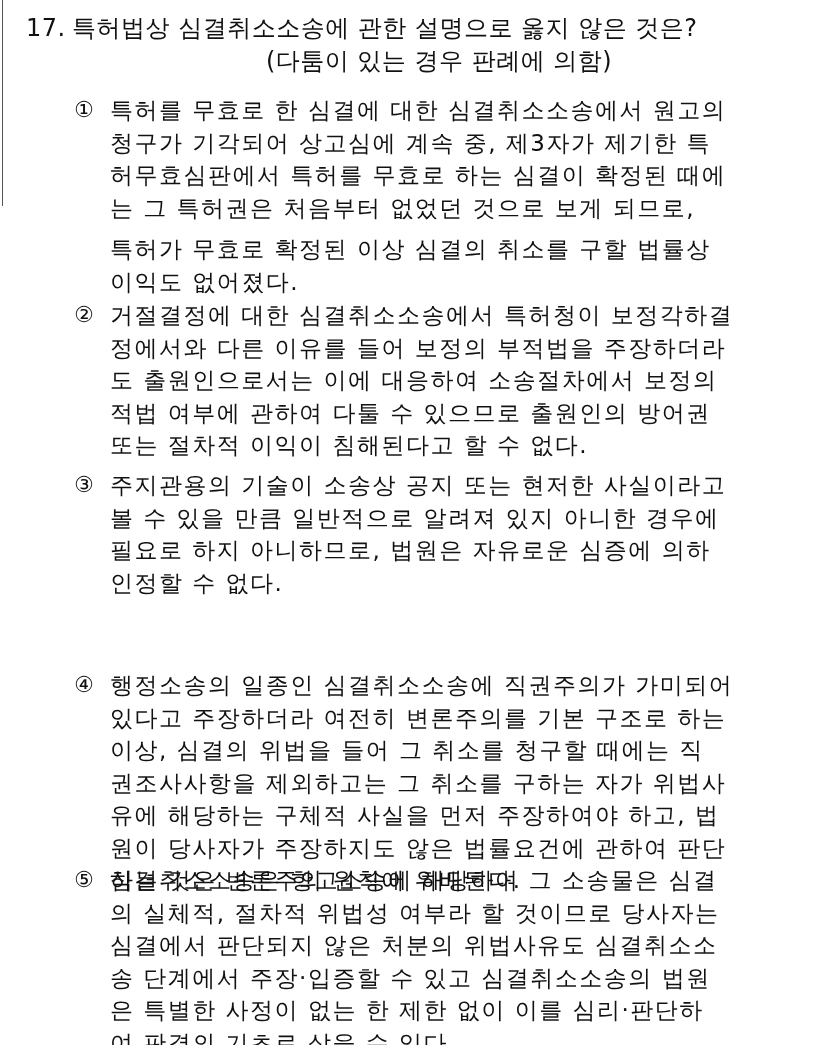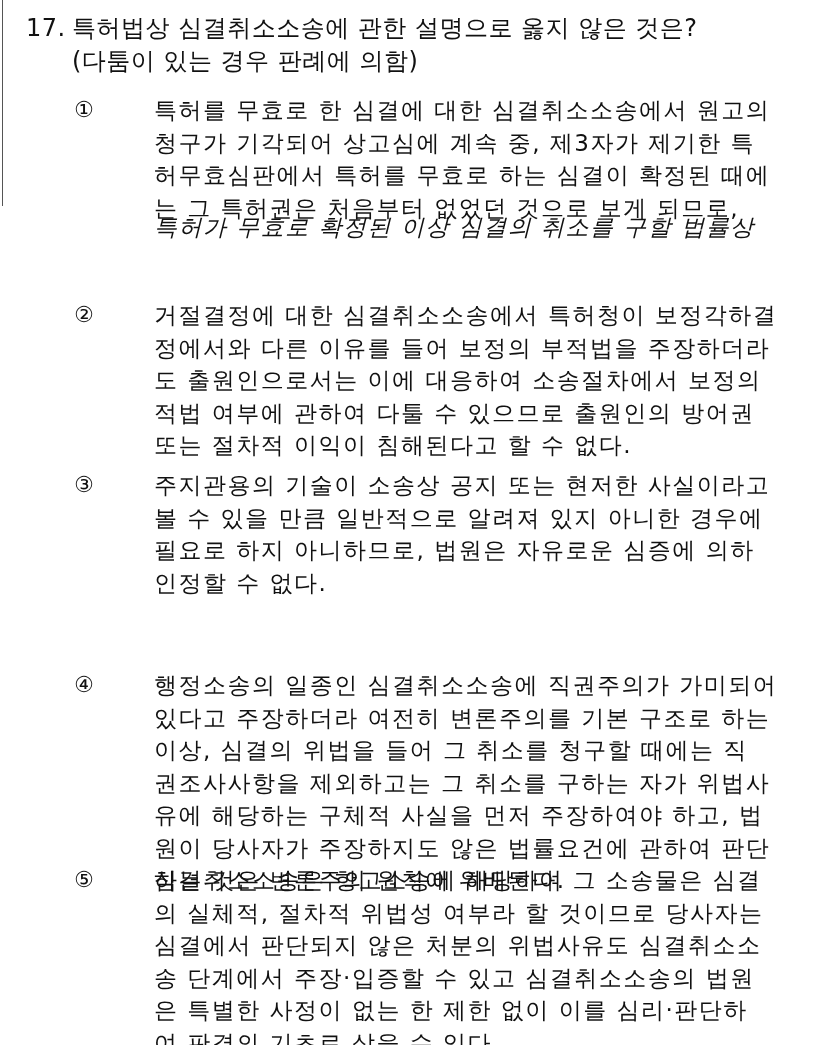--- a/index.html
+++ b/index.html
@@ -34,20 +34,21 @@
     }
     .q-num {
       display: inline-block;
       width: 46px;
     }
     .q-line {
       white-space: nowrap;
     }
     .q-indent {
       padding-left: 46px;
+      text-align: center;
     }
     .choice {
       position: absolute;
       left: 74px;
       width: 740px;
       font-size: 23px;
       line-height: 32.5px;
       letter-spacing: 1.5px;
     }
     .choice-mark {
@@ -56,21 +57,20 @@
       top: 0;
       width: 32px;
       font-size: 22px;
     }
     .choice-lines {
       padding-left: 36px;
     }
     .line {
       white-space: nowrap;
       display: block;
-      margin-left: 44px;
     }
   </style>
 </head>
 <body>
 
 <div class="border-line"></div>
 
 <div class="question">
   <div class="q-line"><span class="q-num">17.</span><span>특허법상 심결취소소송에 관한 설명으로 옳지 않은 것은?</span></div>
   <div class="q-line q-indent">(다툼이 있는 경우 판례에 의함)</div>
@@ -78,23 +78,24 @@
 
 <div class="choice" style="top:94px;">
   <span class="choice-mark">①</span>
   <div class="choice-lines">
     <span class="line">특허를 무효로 한 심결에 대한 심결취소소송에서 원고의</span>
     <span class="line">청구가 기각되어 상고심에 계속 중, 제3자가 제기한 특</span>
     <span class="line">허무효심판에서 특허를 무효로 하는 심결이 확정된 때에</span>
     <span class="line">는 그 특허권은 처음부터 없었던 것으로 보게 되므로,</span>
   </div>
 </div>
-<div class="choice" style="top:211px;font-style:italic;">
+<div class="choice" style="top:233px;">
   <div class="choice-lines">
     <span class="line">특허가 무효로 확정된 이상 심결의 취소를 구할 법률상</span>
+    <span class="line">이익도 없어졌다.</span>
   </div>
 </div>
 
 <div class="choice" style="top:299px;">
   <span class="choice-mark">②</span>
   <div class="choice-lines">
     <span class="line">거절결정에 대한 심결취소소송에서 특허청이 보정각하결</span>
     <span class="line">정에서와 다른 이유를 들어 보정의 부적법을 주장하더라</span>
     <span class="line">도 출원인으로서는 이에 대응하여 소송절차에서 보정의</span>
     <span class="line">적법 여부에 관하여 다툴 수 있으므로 출원인의 방어권</span>

